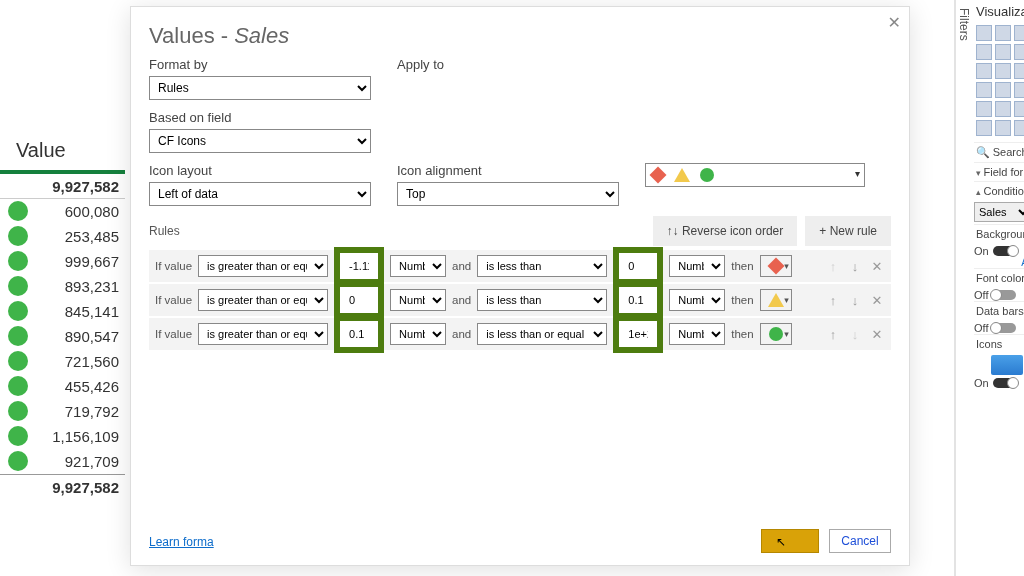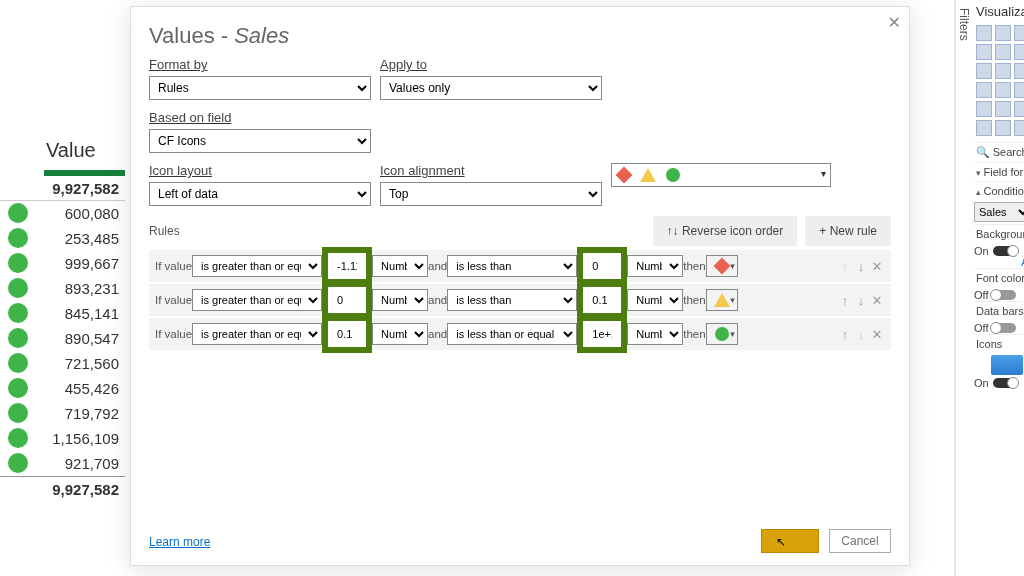--- a/index.html
+++ b/index.html
@@ -1,59 +1,59 @@
 <!DOCTYPE html>
 <html><head>
 <meta charset="utf-8">
 <style>
   * { box-sizing: border-box; font-family: "Segoe UI", Arial, sans-serif; }
   body { margin: 0; width: 1024px; height: 576px; overflow: hidden; background: #fff; position: relative; font-size: 13px; color: #333; }
 
   
   .value-col { position: absolute; left: 0; top: 135px; width: 125px; }
-  .value-header { font-size: 20px; padding: 4px 2px 8px; border-bottom: 6px solid #15803d; margin-left: 44px; }
+  .value-header { font-size: 20px; padding: 4px 16px 8px; border-bottom: 4px solid #15803d; }
   .value-row { display: flex; align-items: center; height: 25px; border-bottom: 1px solid #fff; }
   .value-row.total { font-weight: 700; border-top: 1px solid #999; height: 27px; }
   .value-row.first { font-weight: 700; border-bottom: 1px solid #ccc; }
   .icon-dot { width: 20px; height: 20px; border-radius: 50%; background: #3fb449; margin: 0 4px 0 8px; flex: none; }
   .value-num { flex: 1; text-align: right; padding-right: 6px; font-size: 15px; }
 
   
   .dialog { position: absolute; left: 130px; top: 6px; width: 780px; height: 560px; background: #fff; border: 1px solid #ddd; box-shadow: 0 4px 24px rgba(0,0,0,.12); }
   .dialog-close { position: absolute; right: 8px; top: 6px; color: #888; font-size: 16px; cursor: pointer; }
   .dialog-title { font-size: 22px; font-weight: 300; color: #666; padding: 16px 18px 8px; }
   .dialog-title em { font-style: italic; }
   .dialog-body { padding: 0 18px; }
-  .form-row { display: flex; gap: 9px; margin-bottom: 10px; text-decoration: underline; }
+  .form-row { display: flex; gap: 26px; margin-bottom: 10px; }
   .field label { display: block; font-size: 13px; color: #444; margin-bottom: 4px; }
   .sel { height: 24px; border: 1px solid #888; background: #fff; font-size: 12px; padding: 1px 4px; }
   .w220 { width: 222px; }
   .style-box { width: 220px; height: 24px; border: 1px solid #888; display: flex; align-items: center; padding: 0 6px; gap: 10px; position: relative; }
   .style-box .caret { position: absolute; right: 4px; top: 4px; font-size: 10px; }
   .shape { width: 14px; height: 14px; display: inline-block; }
   .shape.diamond { width: 12px; height: 12px; background:#e8624f; transform: rotate(45deg); }
   .shape.triangle { width: 0; height: 0; border-left:8px solid transparent; border-right:8px solid transparent; border-bottom:14px solid #f2c94c; }
   .shape.circle { width: 14px; height: 14px; background:#3fb449; border-radius:50%; }
   .rules-hdr { display: flex; align-items: center; margin: 4px 0 4px; }
   .rules-lbl { font-size: 12px; color: #555; }
   .rules-btns { margin-left: auto; display: flex; gap: 8px; padding-left: 23px; }
   .rule-btn { background: #eee; border: none; height: 30px; padding: 0 14px; font-size: 12px; color: #444; cursor: pointer; }
-  .rule { display: flex; align-items: center; background: #f3f3f3; height: 32px; padding: 0 6px; margin-bottom: 2px; font-size: 11.5px; color: #555; }
+  .rule { display: flex; align-items: center; gap: 6px; background: #f3f3f3; height: 32px; padding: 0 6px; margin-bottom: 2px; font-size: 11.5px; color: #555; }
   .rule .sel { height: 22px; font-size: 11px; }
   .rule input[type=text] { height: 38px; border:6px solid #4d7c0f; font-size: 11px; padding: 0 9px; }
   .rule .opsel { width: 130px; } .rule .numsel { width: 56px; } .rule .numin { width: 50px; }
   .rule .thenbox { width: 32px; height: 22px; border:1px solid #888; display:flex; align-items:center; justify-content:center; position:relative; }
   .rule .thenbox .caret { position:absolute; right:2px; font-size:9px; }
   .rule .spacer { flex: 1; }
   .rule .rowbtn { color:#999; font-size:13px; width:16px; text-align:center; cursor:pointer; }
   .rule .rowbtn.dis { color:#ccc; }
   .learn { position:absolute; left:18px; bottom:16px; color:#0e6dcb; font-size:12px; text-decoration:underline; }
   .dialog-foot { position:absolute; right:18px; bottom:12px; display:flex; gap:10px; }
   .btn-ok { width: 58px; height: 24px; background:#d9a208; border:1px solid #b58700; color:#222; font-size:12px; cursor:pointer; position:relative; }
-  .btn-cancel { width: 62px; height: 24px; background:#fff; border:1px solid #aaa; color:#737373; font-size:12px; cursor:pointer; }
+  .btn-cancel { width: 62px; height: 24px; background:#fff; border:1px solid #aaa; color:#1d4ed8; font-size:12px; cursor:pointer; }
   .cursor { position:absolute; left:14px; top:5px; font-size:12px; color:#000; pointer-events:none; }
 
   
   .rail { position:absolute; right:0; top:0; width:70px; height:576px; border-left:1px solid #e3e3e3; background:#f9f9f9; display:flex; background: #fff;}
   .rail .filters-tab { writing-mode: vertical-rl; font-size:12px; color:#555; padding:8px 1px; border-left:1px solid #e3e3e3; width:18px; }
   .rail-inner { flex:1; padding: 4px 2px; font-size:11px; color:#444; }
   .viz-title { font-size:13px; color:#333; margin-bottom:4px; padding-left:2px; }
   .viz-icons { display:grid; grid-template-columns:repeat(3,16px); gap:3px; padding:2px 2px 6px; }
   .viz-icons span { width:16px; height:16px; background:#cfd8e6; border:1px solid #9fb3cf; }
   .rail-item { padding:3px 2px; border-top:1px solid #eee; white-space:nowrap; overflow:hidden; }
@@ -132,21 +132,20 @@
   </div>
   <div class="dialog-body">
 
     <div class="form-row">
       <div class="field">
         <label>Format by</label>
         <select class="sel w220"><option>Rules</option></select>
       </div>
       <div class="field">
         <label>Apply to</label>
-        <select class="sel w220"><option>Values only</option></select>
       </div>
     </div>
 
     <div class="form-row">
       <div class="field">
         <label>Based on field</label>
         <select class="sel w220"><option>CF Icons</option></select>
       </div>
     </div>
 
@@ -232,21 +231,21 @@
           </span>
           <span class="spacer"></span>
           <span class="rowbtn ">↑</span>
           <span class="rowbtn dis">↓</span>
           <span class="rowbtn">✕</span>
         </div>
       </div>
 
   </div>
 
-  <a class="learn">Learn more</a>
+  <a class="learn">Learn forma</a>
   <div class="dialog-foot">
     <button class="btn-ok">
       <span style="visibility:hidden;">OK</span>
       <span class="cursor">↖</span>
     </button>
     <button class="btn-cancel">Cancel</button>
   </div>
 </div>
 
 <div class="rail">

